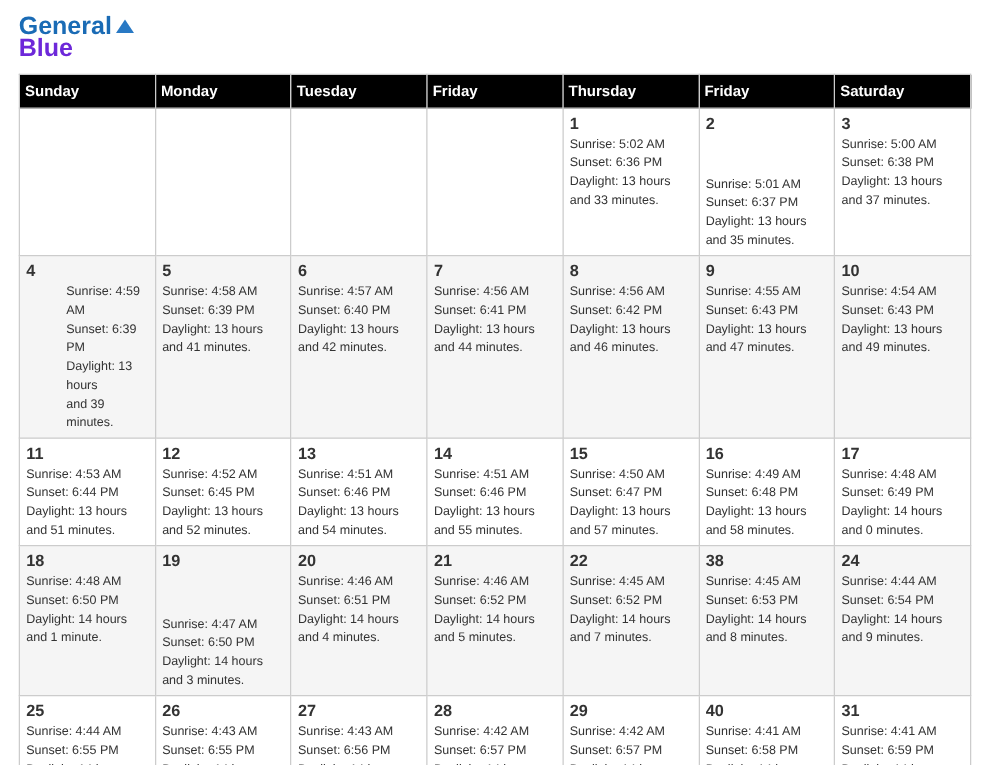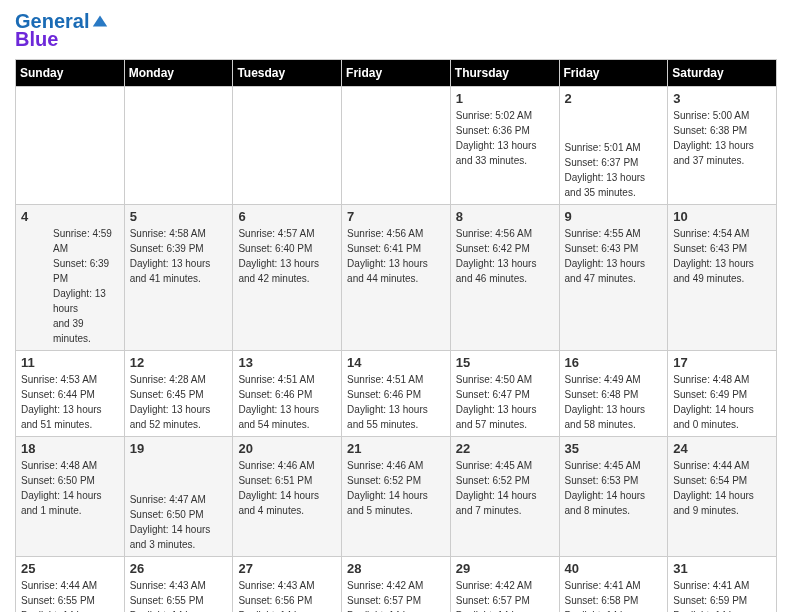--- a/index.html
+++ b/index.html
@@ -214,21 +214,21 @@
         <tr>
           <td>
             <span class="day-number">11</span>
             <div class="day-info" style="white-space: pre-line;">Sunrise: 4:53 AM
 Sunset: 6:44 PM
 Daylight: 13 hours
 and 51 minutes.</div>
           </td>
           <td>
             <span class="day-number">12</span>
-            <div class="day-info" style="white-space: pre-line;">Sunrise: 4:28 AM
+            <div class="day-info" style="white-space: pre-line;">Sunrise: 4:52 AM
 Sunset: 6:45 PM
 Daylight: 13 hours
 and 52 minutes.</div>
           </td>
           <td>
             <span class="day-number">13</span>
             <div class="day-info" style="white-space: pre-line;">Sunrise: 4:51 AM
 Sunset: 6:46 PM
 Daylight: 13 hours
 and 54 minutes.</div>
@@ -292,21 +292,21 @@
 and 5 minutes.</div>
           </td>
           <td>
             <span class="day-number">22</span>
             <div class="day-info" style="white-space: pre-line;">Sunrise: 4:45 AM
 Sunset: 6:52 PM
 Daylight: 14 hours
 and 7 minutes.</div>
           </td>
           <td>
-            <span class="day-number">35</span>
+            <span class="day-number">38</span>
             <div class="day-info" style="white-space: pre-line;">Sunrise: 4:45 AM
 Sunset: 6:53 PM
 Daylight: 14 hours
 and 8 minutes.</div>
           </td>
           <td>
             <span class="day-number">24</span>
             <div class="day-info" style="white-space: pre-line;">Sunrise: 4:44 AM
 Sunset: 6:54 PM
 Daylight: 14 hours

